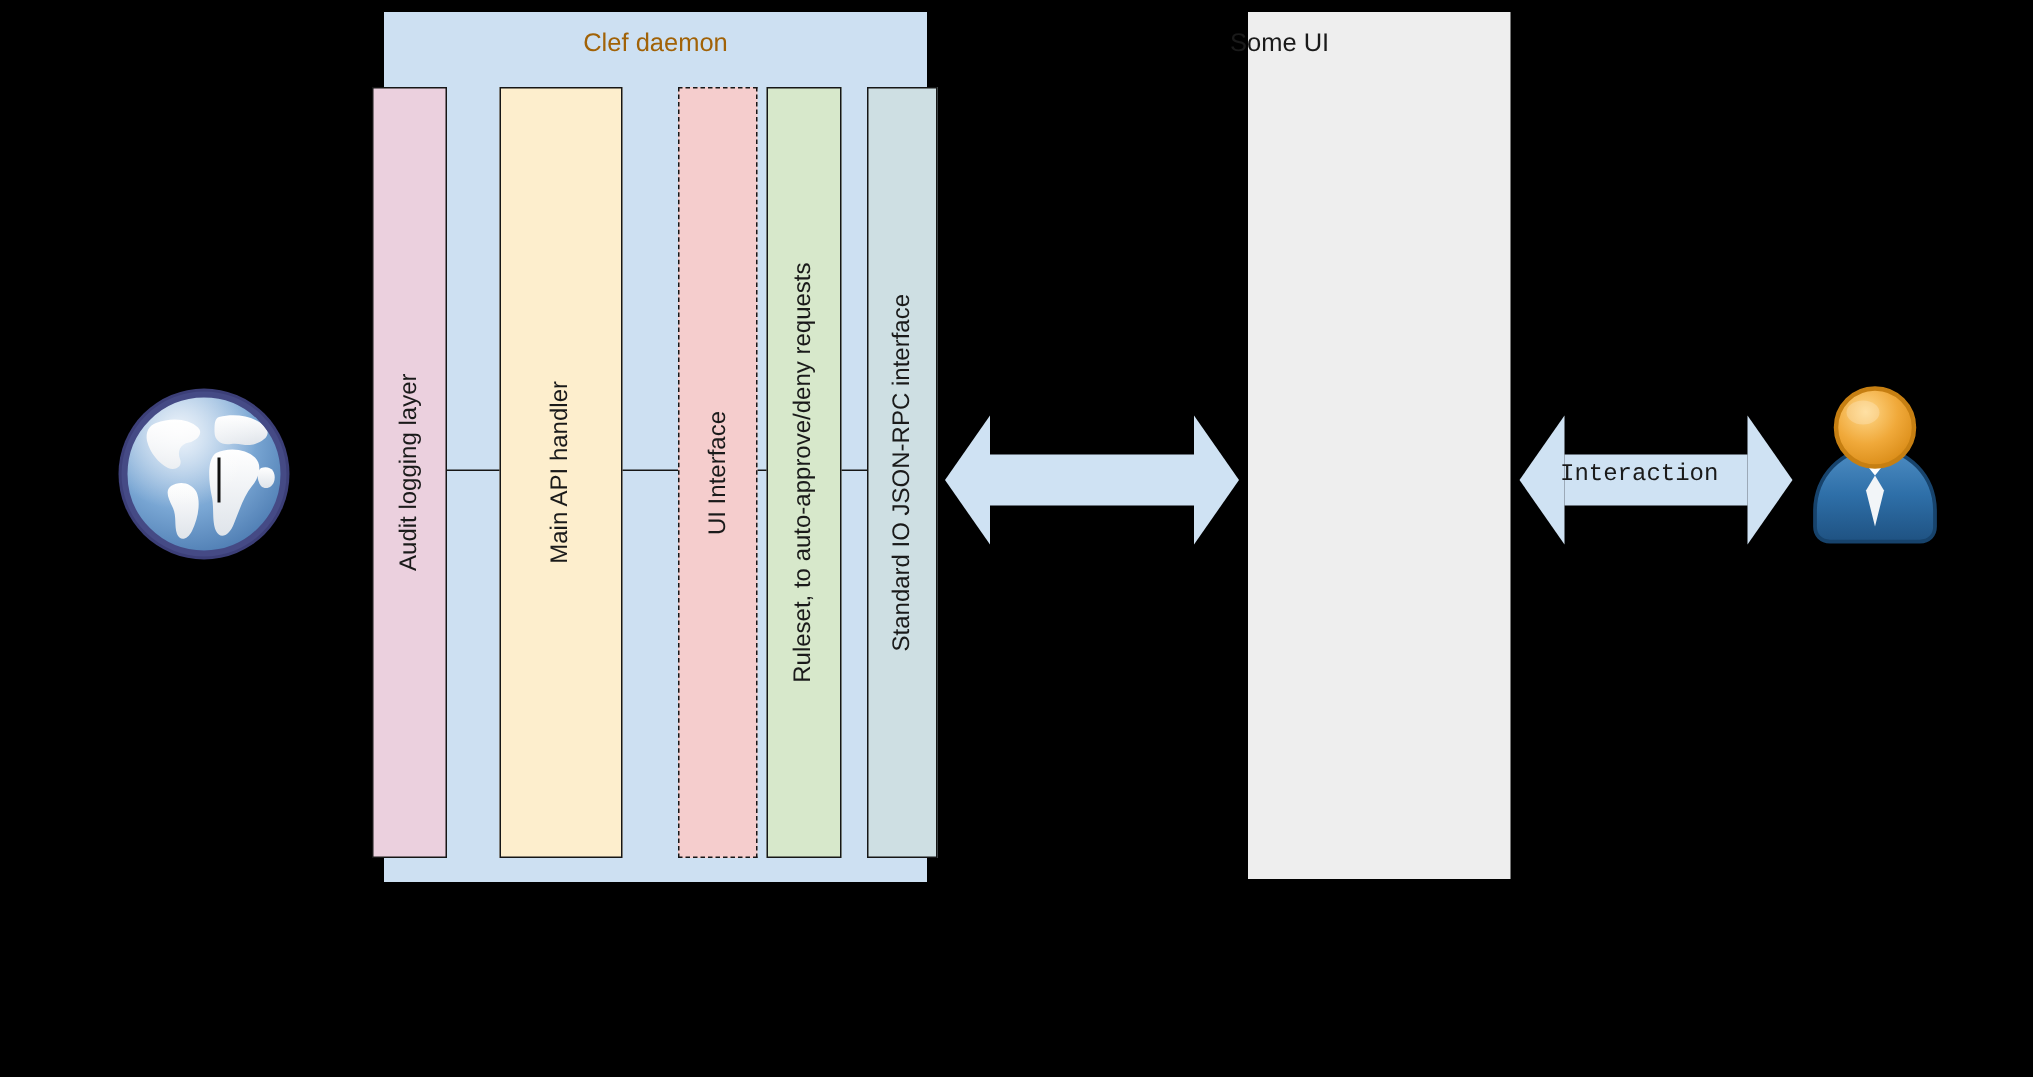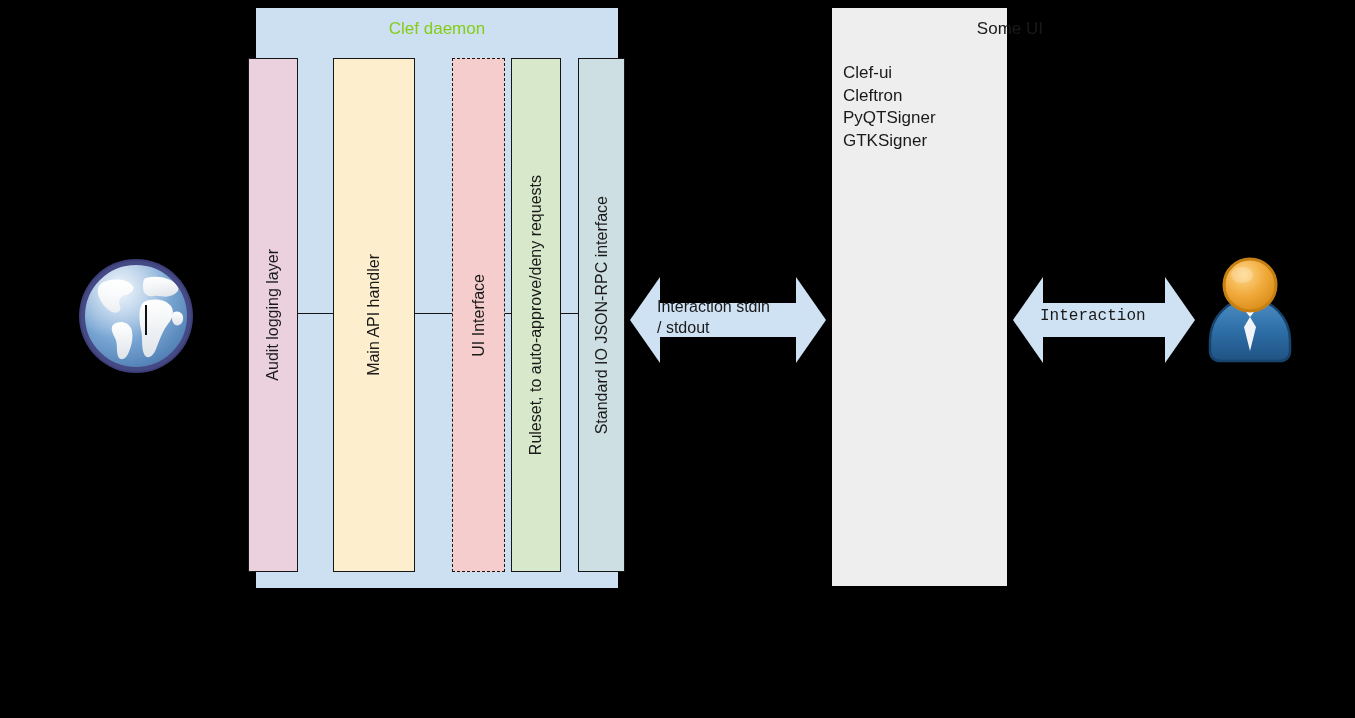--- a/index.html
+++ b/index.html
@@ -28,21 +28,21 @@
     box-sizing: border-box;
   }
   .daemon-title {
     position: absolute;
     left: 256px;
     top: 18px;
     width: 362px;
     text-align: center;
     font-size: 17px;
     line-height: 22px;
-    color: #84cc16;
+    color: #a16207;
   }
 
   
   .vbox {
     position: absolute;
     box-sizing: border-box;
     border: 1.4px solid #161616;
     display: flex;
     align-items: center;
     justify-content: center;
@@ -115,24 +115,24 @@
     position: absolute;
     left: 832px;
     top: 8px;
     width: 175px;
     height: 578px;
     background: #eeeeee;
     box-sizing: border-box;
   }
   .ui-panel-title {
     position: absolute;
-    left: 868px;
+    left: 820px;
     top: 18px;
     width: 175px;
-    text-align: right;
+    text-align: left;
     font-size: 17px;
     line-height: 22px;
     color: #1a1a1a;
   }
   .ui-panel-list {
     position: absolute;
     left: 843px;
     top: 62px;
     width: 160px;
     font-size: 17px;
@@ -218,31 +218,23 @@
   <div class="vbox box-ruleset">
     <span class="vlabel">Ruleset, to auto-approve/deny requests</span>
   </div>
   <div class="vbox box-stdio">
     <span class="vlabel">Standard IO JSON-RPC interface</span>
   </div>
 
   <div class="arrow-head left a1-head-l"></div>
   <div class="arrow-body a1-body"></div>
   <div class="arrow-head right a1-head-r"></div>
-  <div class="arrow-label a1-label">Interaction stdin
-/ stdout</div>
 
   <div class="ui-panel"></div>
   <div class="ui-panel-title">Some UI</div>
-  <div class="ui-panel-list">
-    <div>Clef-ui</div>
-    <div>Cleftron</div>
-    <div>PyQTSigner</div>
-    <div>GTKSigner</div>
-  </div>
 
   <div class="arrow-head left a2-head-l"></div>
   <div class="arrow-body a2-body"></div>
   <div class="arrow-head right a2-head-r"></div>
   <div class="arrow-label a2-label">Interaction</div>
 
   <div class="user">
     <svg width="100" height="110" viewBox="0 0 100 110" xmlns="http://www.w3.org/2000/svg">
       <defs>
         <radialGradient id="uHead" cx="38%" cy="30%" r="75%">

